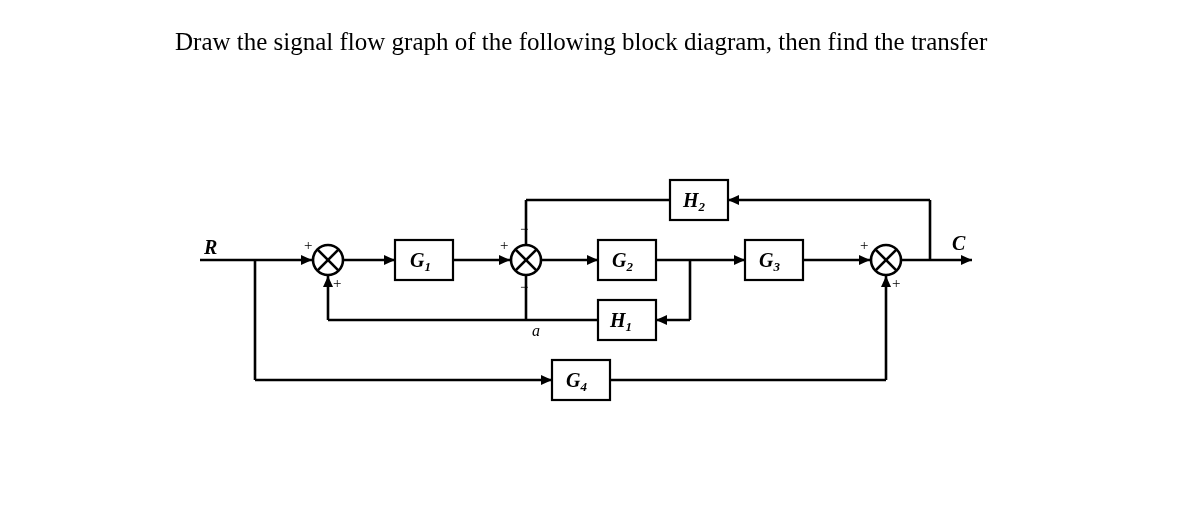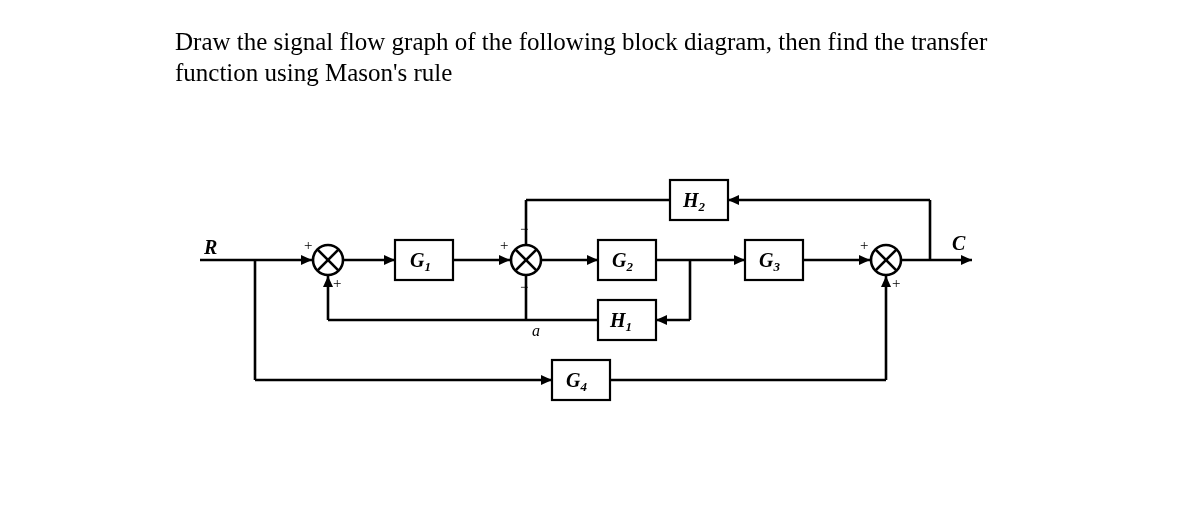--- a/index.html
+++ b/index.html
@@ -73,21 +73,20 @@
     font-size: 16px;
     fill: #000;
   }
 </style>
 </head>
 <body>
 
 <div class="page">
   <div class="problem">
     <span>Draw the signal flow graph of the following block diagram, then find the transfer</span><br>
-    <span>function using Mason's rule</span>
   </div>
 
   <div class="diagram">
     <svg viewBox="0 0 780 272" width="780" height="272">
 
       <defs>
         <g id="sumj">
           <circle r="15" class="line" fill="#fff"></circle>
           <line x1="-10.6" y1="-10.6" x2="10.6" y2="10.6" class="line"></line>
           <line x1="-10.6" y1="10.6" x2="10.6" y2="-10.6" class="line"></line>

